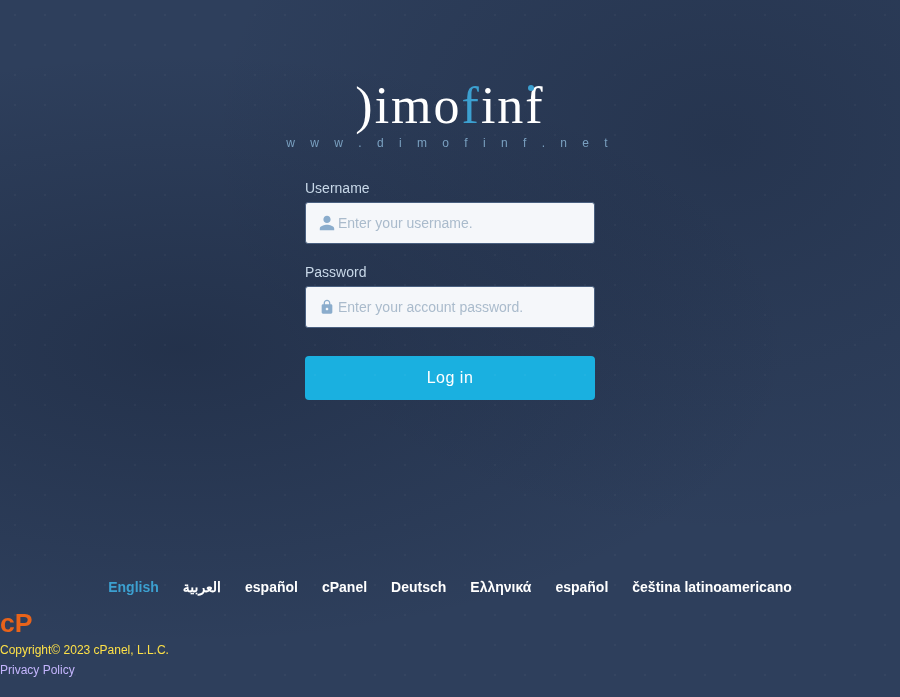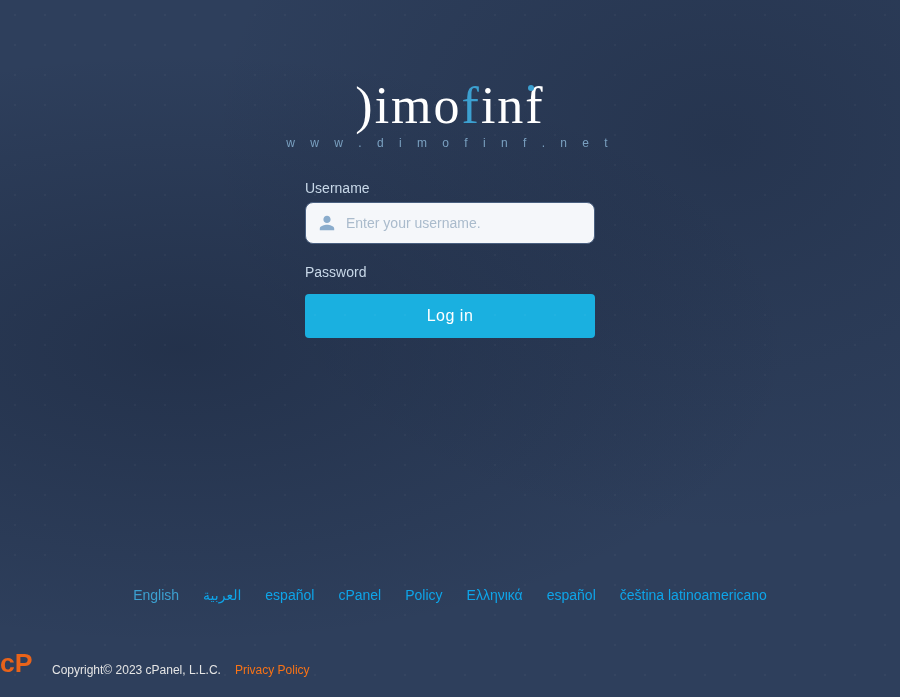--- a/index.html
+++ b/index.html
@@ -88,23 +88,23 @@
       height: 20px;
       display: flex;
       align-items: center;
       justify-content: center;
       color: #8aaccc;
       font-size: 16px;
     }
 
     .form-input {
       width: 100%;
-      padding: 12px 12px 12px 40px;
+      padding: 12px 12px 12px 32px;
       border: 1px solid #4a6080;
-      border-radius: 8px;
+      border-radius: 3px;
       background: #f5f7fa;
       color: #444;
       font-size: 14px;
       outline: none;
     }
 
     .form-input::placeholder {
       color: #aabbcc;
     }
 
@@ -117,61 +117,63 @@
       border-radius: 4px;
       font-size: 16px;
       cursor: pointer;
       margin-top: 8px;
       font-weight: 500;
       letter-spacing: 0.5px;
     }
 
     .language-bar {
       position: absolute;
-      bottom: 94px;
+      bottom: 102px;
       width: 100%;
       display: flex;
       justify-content: center;
       flex-wrap: wrap;
       gap: 8px 24px;
       padding: 0 40px;
+      font-weight: bold;
     }
 
     .lang-link {
-      color: #0ea5e9;
+      color: #ffffff;
       font-size: 14px;
       text-decoration: none;
       cursor: pointer;
     }
 
     .lang-link.active {
       color: #3ca0d0;
     }
 
     .footer {
       position: absolute;
       bottom: 20px;
       width: 100%;
       display: flex;
-      align-items: flex-end;
-      gap: 14px;
+      flex-direction: column;
+      align-items: flex-start;
+      gap: 6px;
     }
 
     .cpanel-logo {
       width: 38px;
       height: 28px;
     }
 
     .footer-text {
-      color: #e5e5e5;
+      color: #fde047;
       font-size: 12px;
     }
 
     .footer-link {
-      color: #f97316;
+      color: #c4b5fd;
       font-size: 12px;
       text-decoration: none;
       cursor: pointer;
     }
 
     
     .user-icon-svg {
       width: 18px;
       height: 18px;
       fill: #8aaccc;
@@ -204,31 +206,39 @@
     <div class="input-wrapper">
       <div class="input-icon">
         <svg class="user-icon-svg" viewBox="0 0 24 24" xmlns="http://www.w3.org/2000/svg">
           <path d="M12 12c2.7 0 4.8-2.1 4.8-4.8S14.7 2.4 12 2.4 7.2 4.5 7.2 7.2 9.3 12 12 12zm0 2.4c-3.2 0-9.6 1.6-9.6 4.8v2.4h19.2v-2.4c0-3.2-6.4-4.8-9.6-4.8z"></path>
         </svg>
       </div>
       <input class="form-input" type="text" placeholder="Enter your username." style="">
     </div>
 
     <label class="field-label">Password</label>
+    <div class="input-wrapper">
+      <div class="input-icon">
+        <svg class="lock-icon-svg" viewBox="0 0 24 24" xmlns="http://www.w3.org/2000/svg">
+          <path d="M18 8h-1V6c0-2.8-2.2-5-5-5S7 3.2 7 6v2H6c-1.1 0-2 .9-2 2v10c0 1.1.9 2 2 2h12c1.1 0 2-.9 2-2V10c0-1.1-.9-2-2-2zm-6 9c-1.1 0-2-.9-2-2s.9-2 2-2 2 .9 2 2-.9 2-2 2zm3.1-9H8.9V6c0-1.7 1.4-3.1 3.1-3.1 1.7 0 3.1 1.4 3.1 3.1v2z"></path>
+        </svg>
+      </div>
+      <input class="form-input" type="password" placeholder="Enter your account password." style="">
+    </div>
 
     <button class="login-button">Log in</button>
   </div>
 </div>
 
 <div class="language-bar">
   <a class="lang-link active">English</a>
   <a class="lang-link">العربية</a>
   <a class="lang-link">español</a>
   <a class="lang-link">cPanel</a>
-  <a class="lang-link">Policy</a>
+  <a class="lang-link">Deutsch</a>
   <a class="lang-link">Ελληνικά</a>
   <a class="lang-link">español</a>
   <a class="lang-link">čeština latinoamericano</a>
 </div>
 
 <div class="footer">
 
   <svg class="cpanel-logo" viewBox="0 0 60 44" xmlns="http://www.w3.org/2000/svg">
     <text x="0" y="36" font-size="42" font-weight="bold" fill="#e8631a" font-family="Arial">cP</text>
   </svg>

